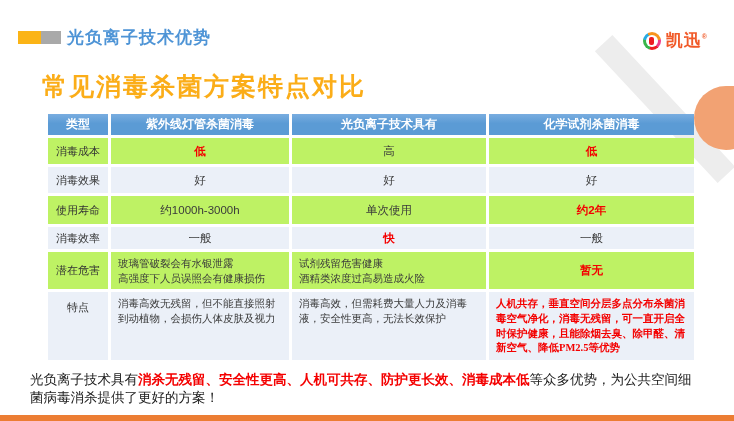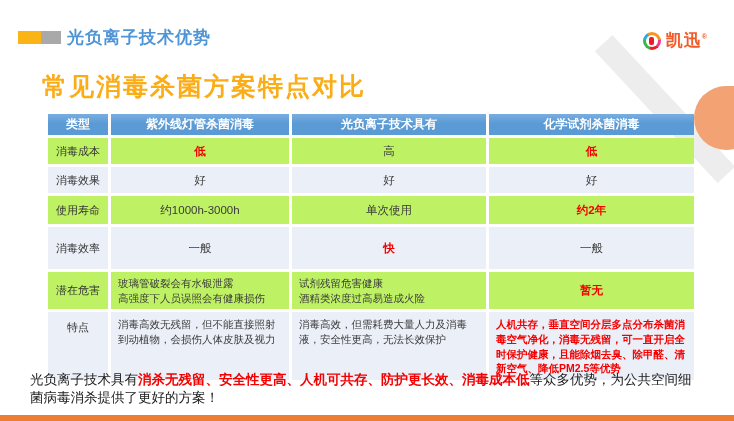--- a/index.html
+++ b/index.html
@@ -61,21 +61,21 @@
     text-align:center; padding:0 2px;
   }
   td { font-size:11.5px; color:#3a3a3a; text-align:center; vertical-align:middle; padding:2px 4px; }
   tr.r-odd  td { background:#bef264; }
   tr.r-even td { background:#ebf0f8; }
   td.lbl { font-size:11px; color:#333333; }
   .red { color:#f40000; font-weight:bold; }
   .small { font-size:10.5px; line-height:1.4; }
   .left { text-align:left; padding:4px 7px; }
   .pre { white-space:pre-line; }
-  tr.tall td { vertical-align:top; padding-top:5px; }
+  tr.tall td { vertical-align:top; padding-top:5px;font-family:Liberation Serif, serif; }
   tr.tall td.lbl { padding-top:8px; }
 
   
   .summary {
     position:absolute; left:30px; top:347px; width:674px; z-index:5;
     text-align:left; font-size:13.5px; line-height:1.35; color:#1a1a1a;
   }
   .summary .hl { color:#f40000; font-weight:bold; }
 
   
@@ -134,21 +134,21 @@
           <td>好</td>
           <td>好</td>
           <td>好</td>
         </tr>
         <tr class="r-odd" style="height:28px">
           <td class="lbl">使用寿命</td>
           <td>约1000h-3000h</td>
           <td>单次使用</td>
           <td class="red">约2年</td>
         </tr>
-        <tr class="r-even" style="height:42px">
+        <tr class="r-even" style="height:22px">
           <td class="lbl">消毒效率</td>
           <td>一般</td>
           <td class="red">快</td>
           <td>一般</td>
         </tr>
         <tr class="r-odd" style="height:34px">
           <td class="lbl">潜在危害</td>
           <td class="small left pre">玻璃管破裂会有水银泄露
 高强度下人员误照会有健康损伤</td>
           <td class="small left pre">试剂残留危害健康

